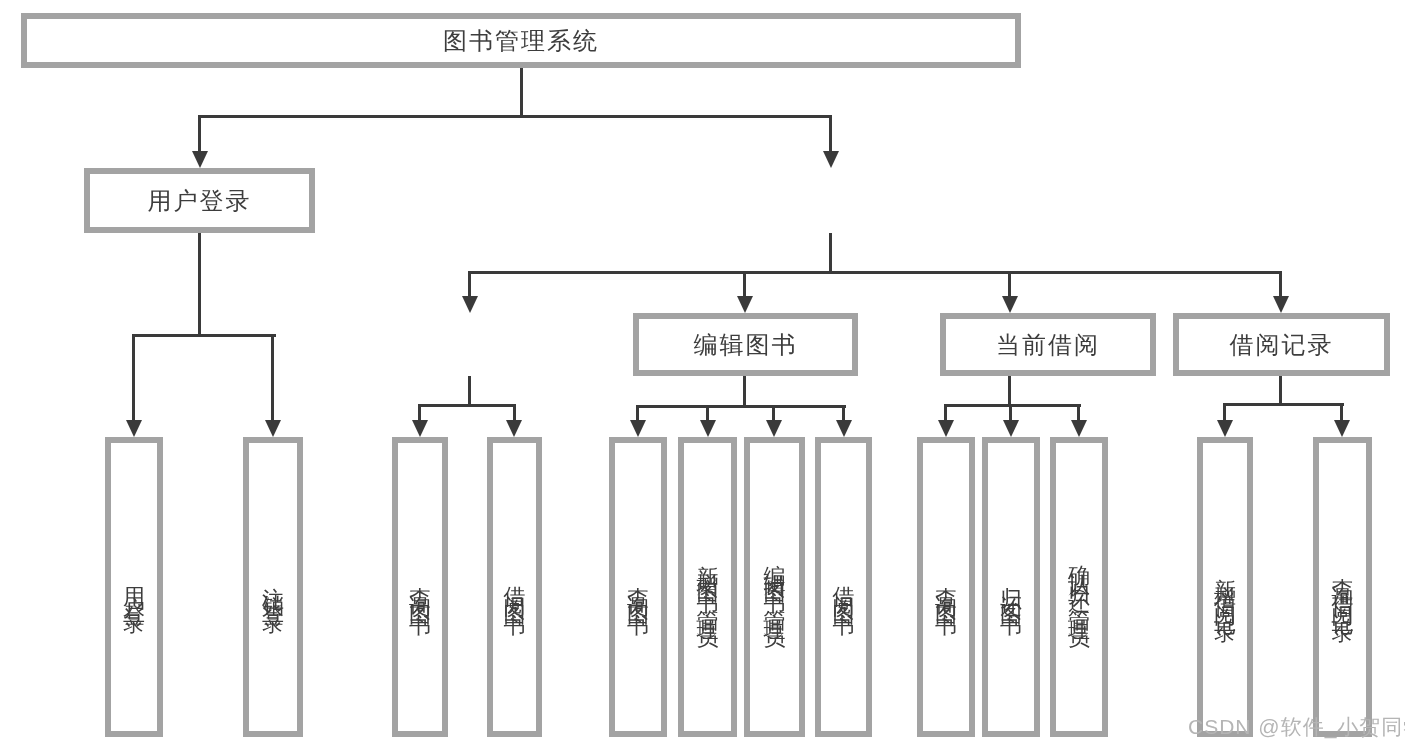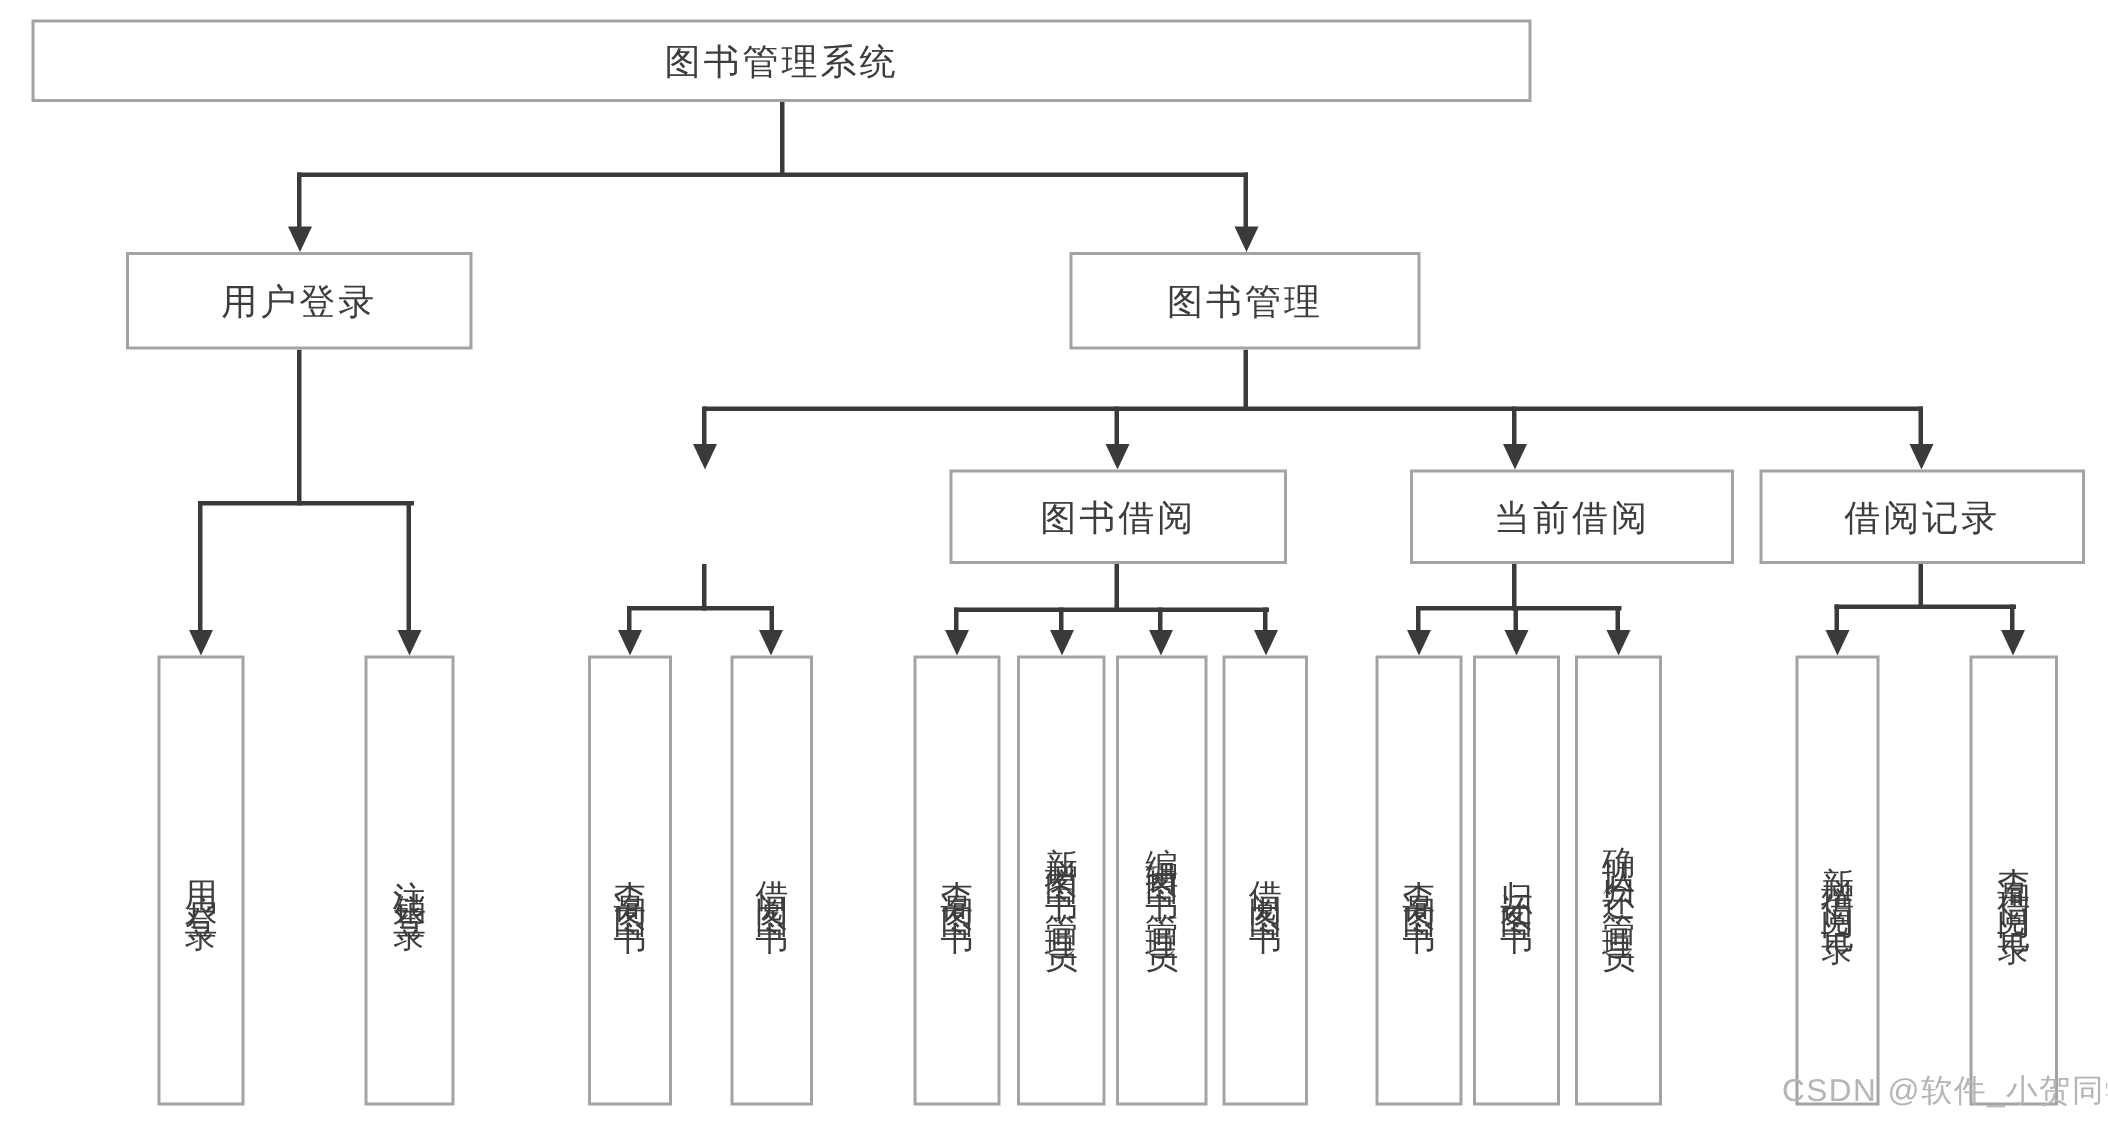--- a/index.html
+++ b/index.html
@@ -2,21 +2,21 @@
 <html><head>
 <meta charset="utf-8">
 <style>
   html,body { margin:0; padding:0; background:#ffffff; }
   .canvas {
     position:relative; width:1405px; height:747px; background:#ffffff;
     font-family:"Liberation Sans","DejaVu Sans",sans-serif; color:#3d3d3d;
     overflow:hidden;
   }
   .box {
-    position:absolute; background:#ffffff; border:2px solid #a3a3a3;
+    position:absolute; background:#ffffff; border:6px solid #a3a3a3;
     box-sizing:border-box; display:flex; align-items:center; justify-content:center;
     z-index:2;
   }
   .box .lbl { font-size:24px; letter-spacing:2px; color:#3d3d3d; white-space:nowrap; }
   .leaf .lbl {
     writing-mode:vertical-rl; text-orientation:mixed;
     font-size:22px; letter-spacing:9px; line-height:1; white-space:nowrap;
   }
   .vline { position:absolute; width:3px; background:#3a3a3a; z-index:1; }
   .hline { position:absolute; height:3px; background:#3a3a3a; z-index:1; }
@@ -42,44 +42,41 @@
   <div class="vline" style="left:520px;top:68px;height:50px"></div>
   <div class="hline" style="left:198px;top:115px;width:634px"></div>
   <div class="vline" style="left:198px;top:115px;height:40px"></div>
   <div class="arrow" style="left:192px;top:151px"></div>
   <div class="vline" style="left:829px;top:115px;height:40px"></div>
   <div class="arrow" style="left:823px;top:151px"></div>
 
   <div class="box" style="left:84px;top:168px;width:231px;height:65px">
     <span class="lbl">用户登录</span>
   </div>
-  <div class="box" style="left:713px;top:168px;width:234px;height:65px">
-    <span class="lbl">图书管理</span>
-  </div>
 
   <div class="vline" style="left:198px;top:233px;height:104px"></div>
   <div class="hline" style="left:133px;top:334px;width:143px"></div>
   <div class="vline" style="left:132px;top:334px;height:90px"></div>
   <div class="arrow" style="left:126px;top:420px"></div>
   <div class="vline" style="left:271px;top:334px;height:90px"></div>
   <div class="arrow" style="left:265px;top:420px"></div>
 
   <div class="vline" style="left:829px;top:233px;height:41px"></div>
   <div class="hline" style="left:469px;top:271px;width:813px"></div>
   <div class="vline" style="left:468px;top:271px;height:30px"></div>
   <div class="arrow" style="left:462px;top:296px"></div>
   <div class="vline" style="left:743px;top:271px;height:30px"></div>
   <div class="arrow" style="left:737px;top:296px"></div>
   <div class="vline" style="left:1008px;top:271px;height:30px"></div>
   <div class="arrow" style="left:1002px;top:296px"></div>
   <div class="vline" style="left:1279px;top:271px;height:30px"></div>
   <div class="arrow" style="left:1273px;top:296px"></div>
 
   <div class="box" style="left:633px;top:313px;width:225px;height:63px">
-    <span class="lbl">图书借阅</span>
+    <span class="lbl">编辑图书</span>
   </div>
   <div class="box" style="left:940px;top:313px;width:216px;height:63px">
     <span class="lbl">当前借阅</span>
   </div>
   <div class="box" style="left:1173px;top:313px;width:217px;height:63px">
     <span class="lbl">借阅记录</span>
   </div>
 
   <div class="vline" style="left:468px;top:376px;height:31px"></div>
   <div class="hline" style="left:418px;top:404px;width:98px"></div>

